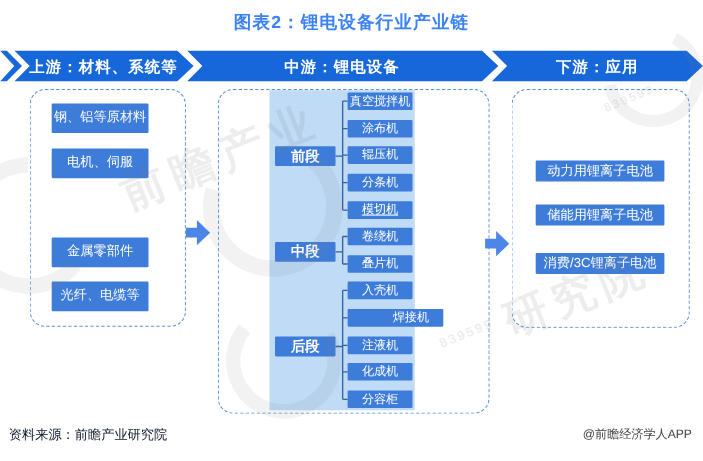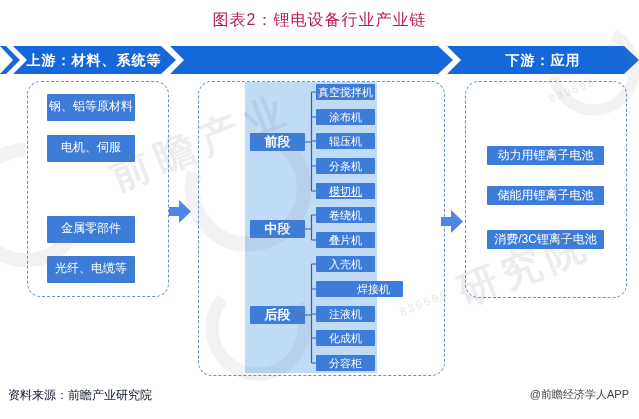--- a/index.html
+++ b/index.html
@@ -1,19 +1,19 @@
 <!DOCTYPE html>
 <html><head>
 <meta charset="utf-8">
 <style>
   html,body{margin:0;padding:0;background:#fff;}
   .page{position:relative;width:639px;height:419px;background:#fff;overflow:hidden;
         font-family:"Liberation Sans","DejaVu Sans",sans-serif;}
   .title{position:absolute;left:0;top:10px;width:639px;text-align:center;
-         font-size:16px;font-weight:normal;color:#be185d;letter-spacing:1px;}
+         font-size:16px;font-weight:bold;color:#3b82f6;letter-spacing:1px;}
   
   .banner-svg{position:absolute;left:0;top:46px;}
   .banner-label{position:absolute;top:50px;height:20px;line-height:20px;text-align:center;
                 color:#fff;font-size:14px;font-weight:bold;letter-spacing:1px;z-index:3;}
   .bl-1{left:19px;width:150px;}
   .bl-2{left:231px;width:160px;}
   .bl-3{left:468px;width:150px;}
   
   .dashed{position:absolute;border:1px dashed #5b92dc;border-radius:14px;z-index:1;}
   .dash-up{left:27px;top:81px;width:140px;height:214px;}
@@ -53,20 +53,21 @@
 
   <div class="title">图表2：锂电设备行业产业链</div>
 
   <svg class="banner-svg" width="639" height="28" viewBox="0 0 639 28">
     <path d="M0 0 L6 0 L20 14 L6 28 L0 28 L13 14 Z" fill="#1667da"></path>
     <path d="M13 0 L161 0 L176 14 L161 28 L13 28 L27 14 Z" fill="#1667da"></path>
     <path d="M170 0 L438 0 L453 14 L438 28 L170 28 L184 14 Z" fill="#1667da"></path>
     <path d="M447 0 L624 0 L639 14 L624 28 L447 28 L461 14 Z" fill="#1667da"></path>
   </svg>
   <div class="banner-label bl-1">上游：材料、系统等</div>
+  <div class="banner-label bl-2">中游：锂电设备</div>
   <div class="banner-label bl-3">下游：应用</div>
 
   <div class="dashed dash-up"></div>
   <div class="dashed dash-mid"></div>
   <div class="dashed dash-down"></div>
   <div class="stage-band"></div>
 
   <div class="node up-node u0">钢、铝等原材料</div>
   <div class="node up-node u1">电机、伺服</div>
   <div class="node up-node u3">金属零部件</div>

